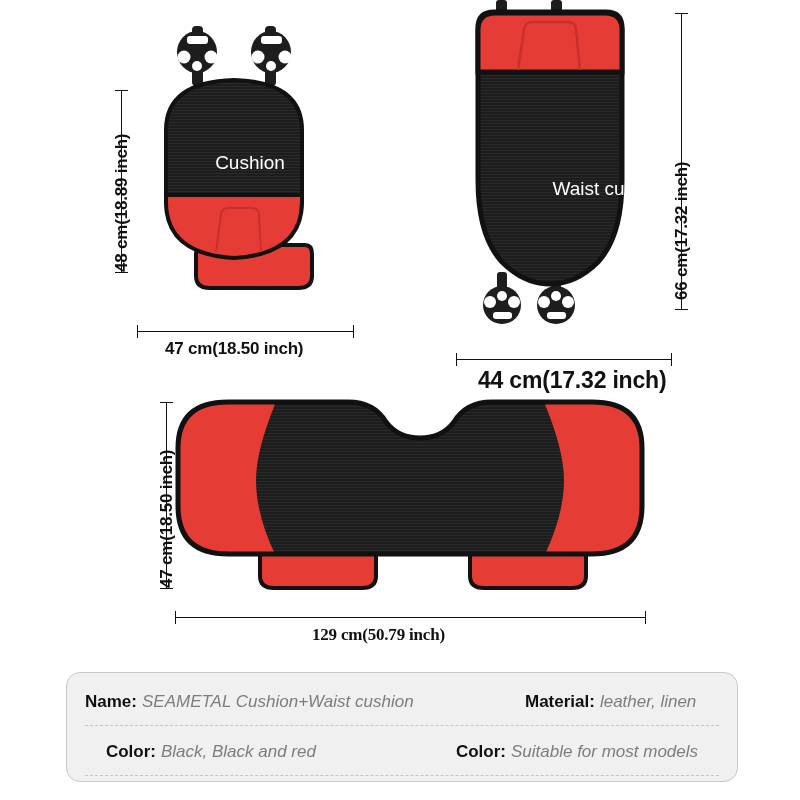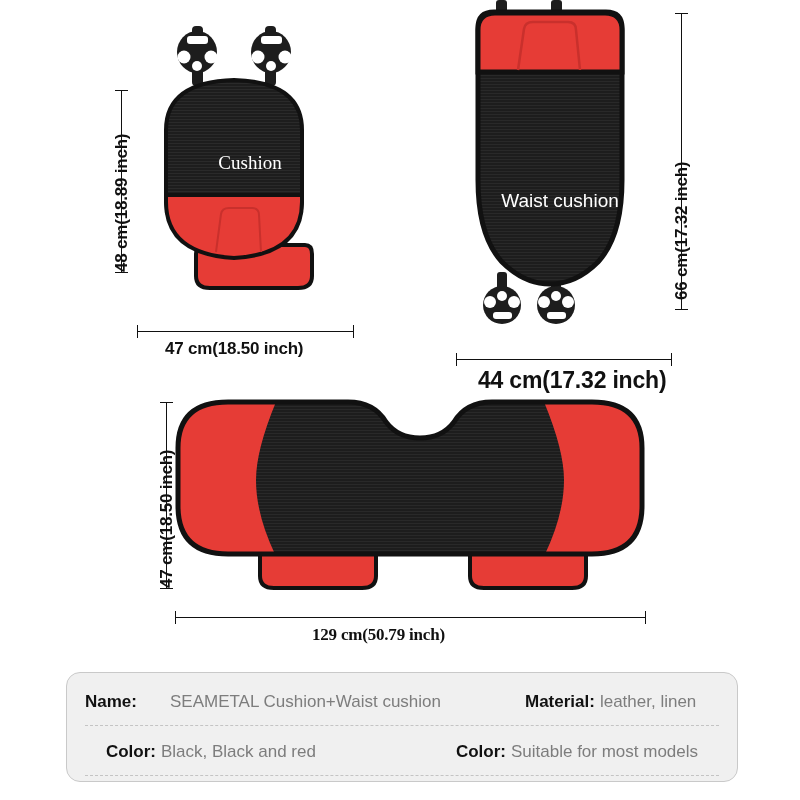--- a/index.html
+++ b/index.html
@@ -41,21 +41,21 @@
   .spec-row.r1{top:6px;}
   .spec-row.r2{top:56px;justify-content:center;}
   .spec-sep{
     position:absolute;left:18px;right:18px;height:0;
     border-top:1px dashed #c4c4c4;
   }
   .spec-sep.s1{top:52px;}
   .spec-sep.s2{top:102px;}
   .spec-cell{display:flex;align-items:baseline;white-space:nowrap;}
   .spec-key{color:#111;font-weight:bold;font-size:17px;}
-  .spec-val{color:#7d7d7d;font-size:17px;margin-left:5px;}
+  .spec-val{color:#7d7d7d;font-size:17px;margin-left:5px;font-style:italic;}
 </style>
 </head>
 <body>
 
 <div class="stage">
 
   <svg class="abs" style="left:130px;top:20px;" width="240" height="310" viewBox="0 0 240 310">
     <defs>
       <pattern id="ribA" width="3" height="3" patternUnits="userSpaceOnUse">
         <rect width="3" height="3" fill="#1d1d1d"></rect>
@@ -84,21 +84,21 @@
     <path d="M72 225 L175 225 Q182 225 182 234 L182 256 Q182 268 168 268
              L80 268 Q66 268 66 256 L66 234 Q66 225 72 225 Z" fill="#e63c36" stroke="#111" stroke-width="4"></path>
 
     <path d="M36 110 Q36 62 104 60 Q172 62 172 110 L172 178
              Q172 232 104 236 Q36 232 36 178 Z" fill="url(#ribA)" stroke="#111" stroke-width="4"></path>
     <path d="M36 175 L172 175 L172 182 Q172 234 104 238 Q36 234 36 182 Z" fill="#e63c36" stroke="#111" stroke-width="4"></path>
 
     <path d="M86 232 L91 194 Q92 188 99 188 L122 188 Q129 188 129 195 L131 232" fill="none" stroke="#c9302c" stroke-width="2"></path>
   </svg>
 
-  <div class="part-label" style="left:130px;top:152px;width:240px;font-size:19px;font-family:Liberation Serif, serif;">Cushion</div>
+  <div class="part-label" style="left:130px;top:152px;width:240px;font-size:19px;">Cushion</div>
 
   <div>
     <div class="dim-line-v" style="left:121px;top:90px;height:182px;"></div>
     <div class="cap-h" style="left:115px;top:90px;"></div>
     <div class="cap-h" style="left:115px;top:272px;"></div>
     <div class="dim-label vert" style="left:112px;top:272px;font-size:17px;">48 cm(18.89  inch)</div>
   </div>
 
   <div>
     <div class="dim-line-h" style="left:137px;top:331px;width:216px;"></div>
@@ -137,21 +137,21 @@
 
     <path d="M28 28 Q28 12 44 12 L156 12 Q172 12 172 28 L172 180
              Q172 236 148 262 Q126 284 100 284 Q74 284 52 262
              Q28 236 28 180 Z" fill="url(#ribB)" stroke="#111" stroke-width="5"></path>
 
     <path d="M28 30 Q28 13 45 13 L155 13 Q172 13 172 30 L172 72 L28 72 Z" fill="#e63c36" stroke="#111" stroke-width="5"></path>
 
     <path d="M68 70 L74 29 Q75 22 83 22 L118 22 Q126 22 126 30 L130 70" fill="none" stroke="#c9302c" stroke-width="2.5"></path>
   </svg>
 
-  <div class="part-label" style="left:450px;top:190px;width:220px;font-size:19px;">Waist cushion</div>
+  <div class="part-label" style="left:450px;top:178px;width:220px;font-size:19px;text-align:right;">Waist cushion</div>
 
   <div>
     <div class="dim-line-v" style="left:681px;top:13px;height:296px;"></div>
     <div class="cap-h" style="left:675px;top:13px;"></div>
     <div class="cap-h" style="left:675px;top:309px;"></div>
     <div class="dim-label vert" style="left:672px;top:300px;font-size:17px;">66 cm(17.32 inch)</div>
   </div>
 
   <div>
     <div class="dim-line-h" style="left:456px;top:359px;width:215px;"></div>
@@ -205,21 +205,21 @@
     <div class="cap-v" style="left:175px;top:611px;"></div>
     <div class="cap-v" style="left:645px;top:611px;"></div>
     <div class="dim-label" style="left:312px;top:625px;font-size:17px;font-family:Liberation Serif, serif;">129 cm(50.79 inch)</div>
   </div>
 
   <div class="spec-panel">
     <div class="spec-sep s1"></div>
     <div class="spec-sep s2"></div>
 
     <div class="spec-row r1">
-      <div class="spec-cell" style="width:440px;gap:28px;">
+      <div class="spec-cell" style="width:440px;">
         <span class="spec-key">Name:</span>
         <span class="spec-val">SEAMETAL Cushion+Waist cushion</span>
       </div>
       <div class="spec-cell">
         <span class="spec-key">Material:</span>
         <span class="spec-val">leather, linen</span>
       </div>
     </div>
 
     <div class="spec-row r2">

